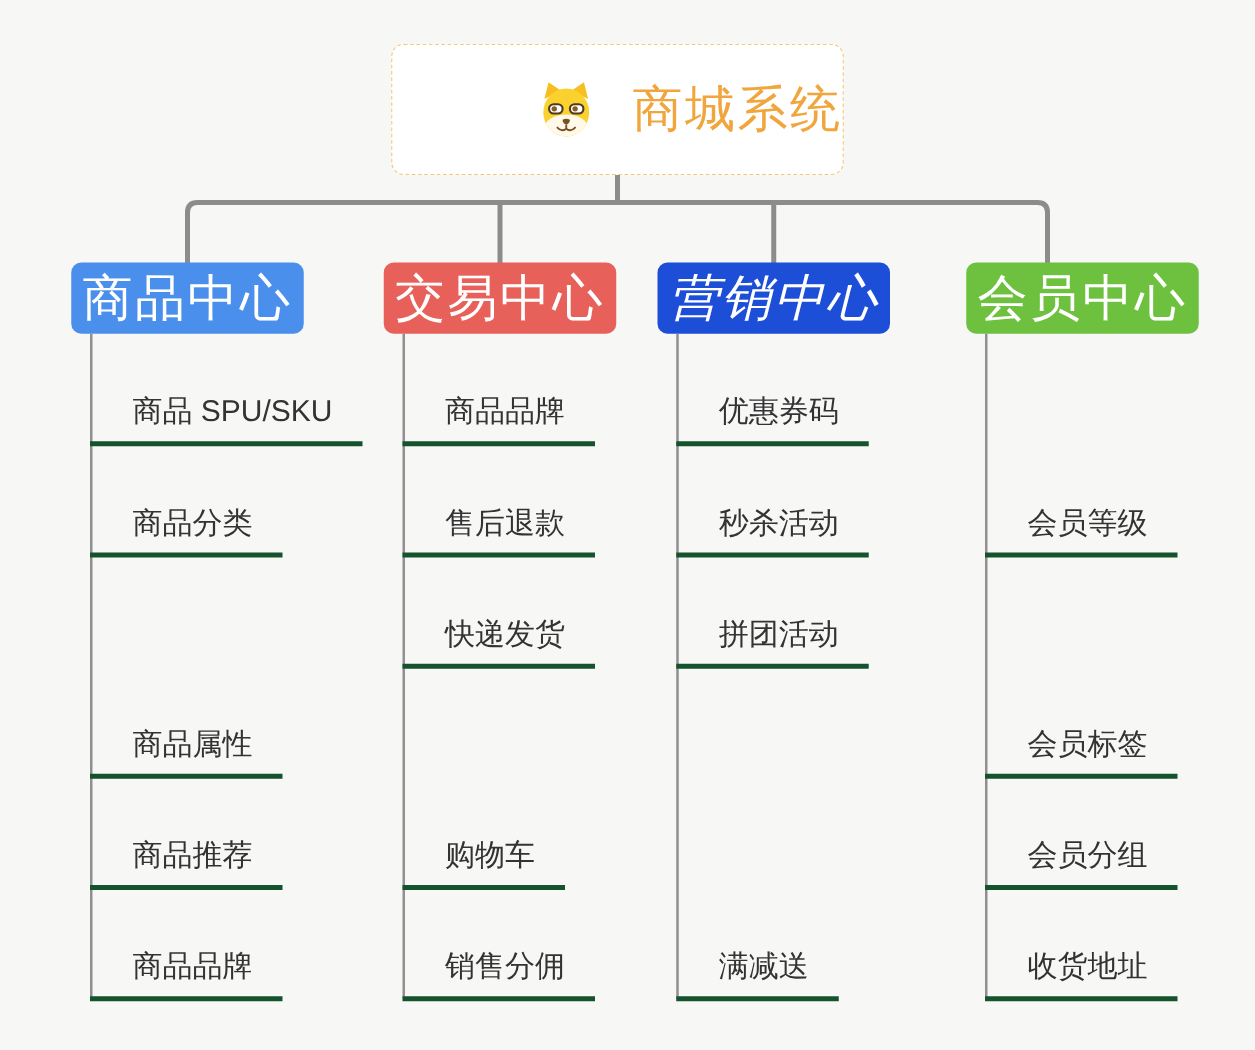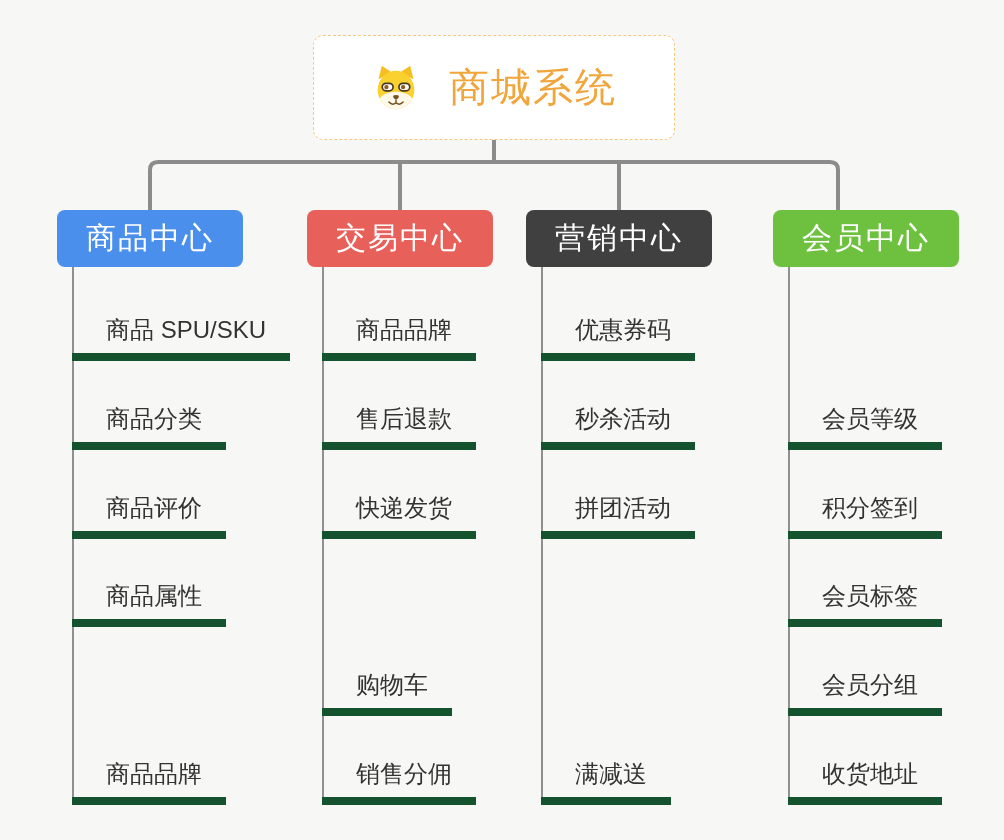--- a/index.html
+++ b/index.html
@@ -8,48 +8,48 @@
     background:#F7F7F6;
     font-family:"Liberation Sans","DejaVu Sans",sans-serif;
   }
   .canvas { position:relative; width:1004px; height:840px; }
 
   .connectors { position:absolute; left:0; top:0; width:1004px; height:840px; pointer-events:none; }
 
   .root-node {
     position:absolute; left:313px; top:35px; width:362px; height:105px;
     background:#FFFFFF; border:1px dashed #F5C97D; border-radius:10px;
-    display:flex; align-items:center; justify-content:center; gap:28px;
+    display:flex; align-items:center; justify-content:flex-end; gap:28px;
     cursor:pointer;
     font-family:Liberation Serif, serif;
   }
   .root-title {
     font-size:40px; letter-spacing:2px; font-weight:400; color:#F0A63C;
     white-space:nowrap;
   }
 
   .branch { position:absolute; top:210px; width:250px; height:630px; }
   .branch-header {
     position:absolute; left:0; top:0; width:186px; height:57px;
     border-radius:8px; display:flex; align-items:center; justify-content:center;
     cursor:pointer;
   }
   .branch-label {
-    color:#FFFFFF; font-size:30px; letter-spacing:2px; white-space:nowrap;
+    color:#FFFFFF; font-size:40px; letter-spacing:2px; white-space:nowrap;
   }
   .trunk {
     position:absolute; left:15px; top:57px; width:2px; height:532px;
     background:#909090;
   }
   .leaf { position:absolute; left:15px; }
   .leaf-label {
     display:inline-block; white-space:nowrap;
     font-size:24px; line-height:30px; color:#333333;
     padding:0 24px 8px 34px;
-    border-bottom:8px solid #14532d;
+    border-bottom:4px solid #14532d;
     cursor:pointer;
   }
   .leaf-1 { top:105px; } .leaf-2 { top:194px;text-decoration:underline; } .leaf-3 { top:283px; }
   .leaf-4 { top:371px; } .leaf-5 { top:460px; } .leaf-6 { top:549px;text-align:right; }
 
   .branch-1 { left:57px; }
   .branch-2 { left:307px; }
   .branch-3 { left:526px; }
   .branch-4 { left:773px; }
 
@@ -89,53 +89,52 @@
     <span class="root-title">商城系统</span>
   </div>
 
   <div class="branch branch-1">
     <div class="branch-header" style="background-color: rgb(74, 143, 235);">
       <span class="branch-label">商品中心</span>
     </div>
     <div class="trunk"></div>
     <div class="leaf leaf-1"><span class="leaf-label">商品 SPU/SKU</span></div>
     <div class="leaf leaf-2"><span class="leaf-label">商品分类</span></div>
-    <div class="leaf leaf-3"><span class="leaf-label">商品评价</span></div>
     <div class="leaf leaf-4"><span class="leaf-label">商品属性</span></div>
+    <div class="leaf leaf-5"><span class="leaf-label">商品推荐</span></div>
     <div class="leaf leaf-6"><span class="leaf-label">商品品牌</span></div>
   </div>
 
   <div class="branch branch-2">
     <div class="branch-header" style="background-color: rgb(232, 96, 90);">
       <span class="branch-label">交易中心</span>
     </div>
     <div class="trunk"></div>
     <div class="leaf leaf-1"><span class="leaf-label">商品品牌</span></div>
     <div class="leaf leaf-2"><span class="leaf-label">售后退款</span></div>
     <div class="leaf leaf-3"><span class="leaf-label">快递发货</span></div>
     <div class="leaf leaf-5"><span class="leaf-label">购物车</span></div>
     <div class="leaf leaf-6"><span class="leaf-label">销售分佣</span></div>
   </div>
 
   <div class="branch branch-3">
-    <div class="branch-header" style="background-color: #404040;">
+    <div class="branch-header" style="background-color: #1d4ed8; font-style: italic;">
       <span class="branch-label">营销中心</span>
     </div>
     <div class="trunk"></div>
     <div class="leaf leaf-1"><span class="leaf-label">优惠券码</span></div>
     <div class="leaf leaf-2"><span class="leaf-label">秒杀活动</span></div>
     <div class="leaf leaf-3"><span class="leaf-label">拼团活动</span></div>
     <div class="leaf leaf-6"><span class="leaf-label">满减送</span></div>
   </div>
 
   <div class="branch branch-4">
     <div class="branch-header" style="background-color: rgb(109, 193, 63);">
       <span class="branch-label">会员中心</span>
     </div>
     <div class="trunk"></div>
     <div class="leaf leaf-2"><span class="leaf-label">会员等级</span></div>
-    <div class="leaf leaf-3"><span class="leaf-label">积分签到</span></div>
     <div class="leaf leaf-4"><span class="leaf-label">会员标签</span></div>
     <div class="leaf leaf-5"><span class="leaf-label">会员分组</span></div>
     <div class="leaf leaf-6"><span class="leaf-label">收货地址</span></div>
   </div>
 
 </div>
 
 </body></html>

